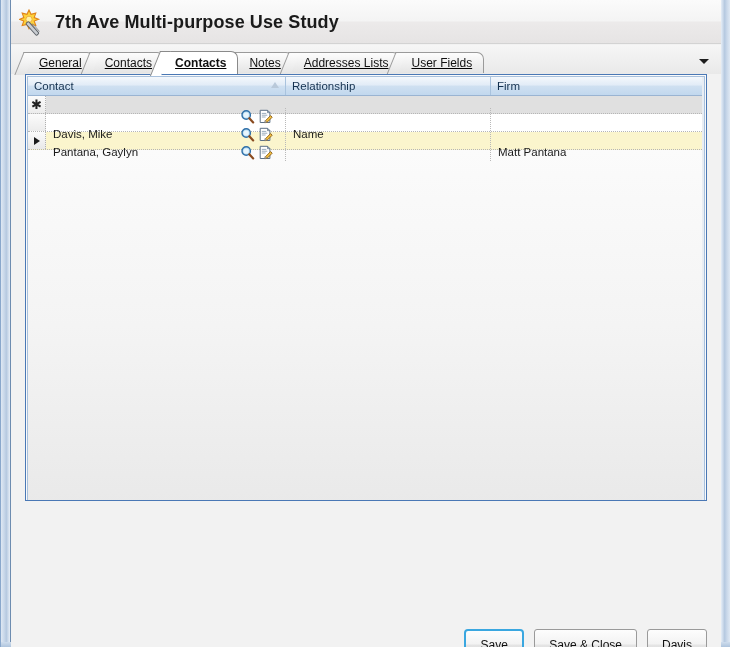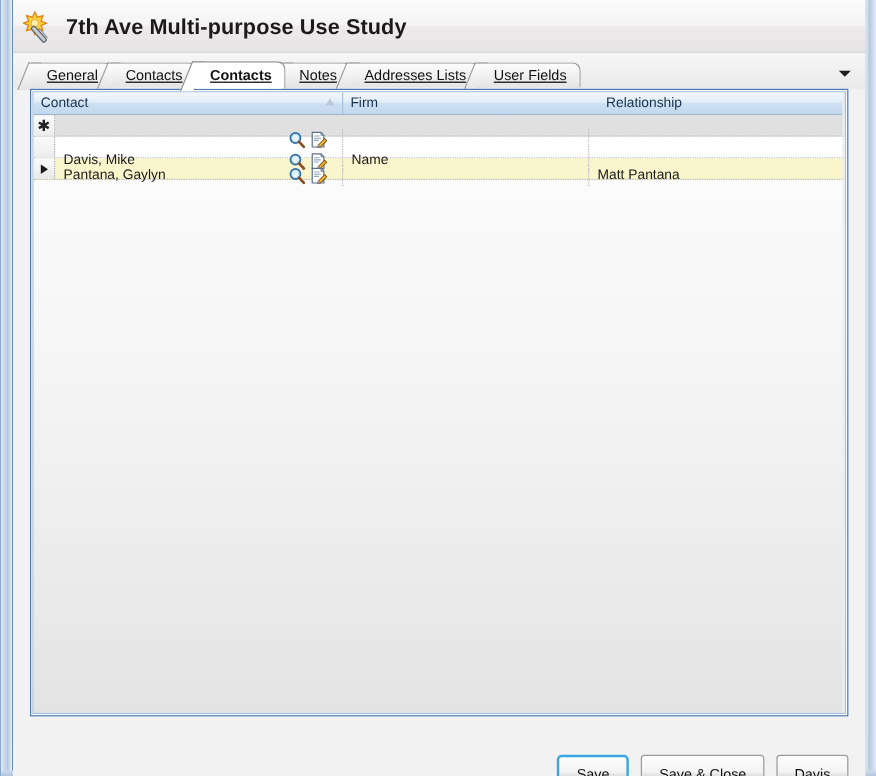--- a/index.html
+++ b/index.html
@@ -147,21 +147,21 @@
     width: 0; height: 0;
     border-left: 5px solid transparent;
     border-right: 5px solid transparent;
     border-top: 5px solid #1d1d1d;
   }
 
   
   .panel {
     position: absolute;
     left: 14px; top: 74px;
-    width: 682px; height: 523px;
+    width: 682px; height: 427px;
     box-sizing: border-box;
     border: 1px solid #4a78b5;
     background: #fafafa;
     overflow: hidden;
   }
   .panel-inner {
     position: absolute;
     left: 1px; top: 1px;
     width: 678px; height: 519px;
     box-sizing: border-box;
@@ -211,21 +211,21 @@
 
   .row {
     display: flex;
     height: 18px;
     box-sizing: border-box;
     border-bottom: 1px dotted #b6b6b6;
     cursor: default;
   }
   .row.new   { background: #e0e0e0; }
   .row.plain { background: #ffffff; }
-  .row.sel   { background: #fbf5cd; align-items: center; }
+  .row.sel   { background: #fbf5cd; }
 
   .rowhdr {
     width: 18px;
     height: 17px;
     box-sizing: border-box;
     border-right: 1px dotted #b0b0b0;
     background: linear-gradient(to bottom,#fbfbfb,#ececec);
     display: flex;
     align-items: center;
     justify-content: center;
@@ -355,25 +355,25 @@
 
     <div class="panel">
       <div class="panel-inner">
         <div class="grid">
 
           <div class="grid-header">
             <div class="hcell c-contact">
               <span>Contact</span>
               <span class="sort-asc"></span>
             </div>
+            <div class="hcell c-rel">
+              <span>Relationship</span>
+            </div>
             <div class="hcell c-firm">
               <span>Firm</span>
-            </div>
-            <div class="hcell c-rel">
-              <span>Relationship</span>
             </div>
           </div>
 
           <div class="row new">
             <div class="rowhdr">
               <span class="asterisk">✱</span>
             </div>
             <div class="cell c-contact">
               <span></span>
               <span class="cell-icons">

